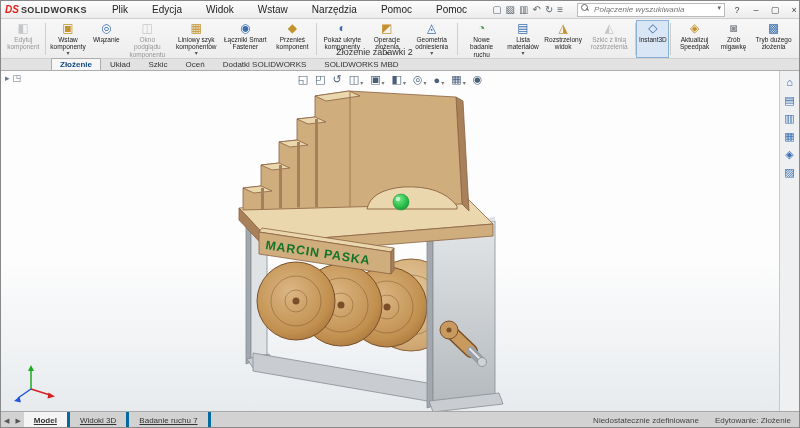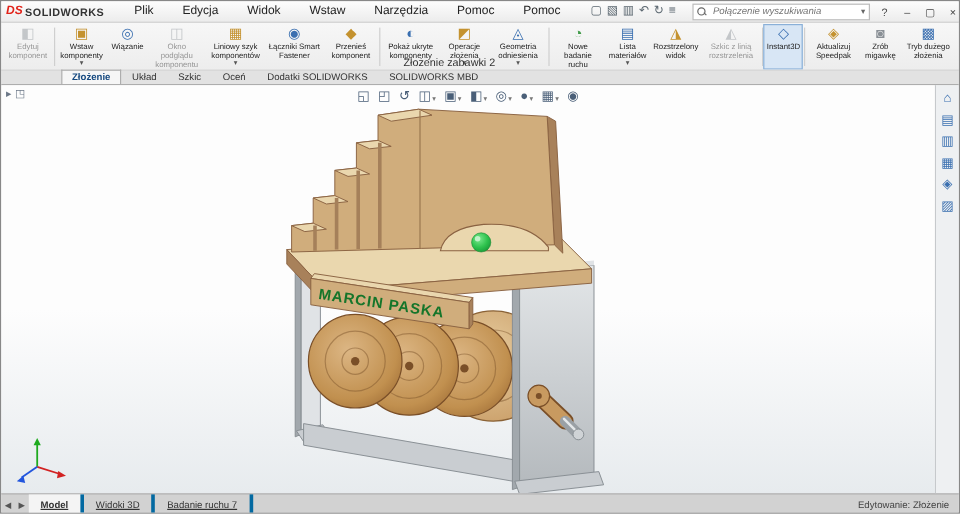--- a/index.html
+++ b/index.html
@@ -11,21 +11,21 @@
   .titlebar{position:relative;height:18px;display:flex;align-items:center;gap:14px;
             padding:0 4px;background:linear-gradient(#fdfdfd,#ececec);border-bottom:1px solid #cfcfcf;}
   .logo{display:flex;align-items:center;gap:2px;margin-right:6px;white-space:nowrap;}
   .logo-mark{color:var(--sw_red);font-weight:bold;font-size:10px;font-style:italic;}
   .logo-text{font-weight:bold;font-size:9px;letter-spacing:.4px;color:#333;}
   .menu-item{font-size:10px;padding:1px 5px;cursor:default;}
   .qa{display:flex;gap:4px;margin-left:6px;}
   .qa .qi{font-size:10px;color:#5b6770;line-height:1;}
   .doc-title{position:absolute;left:42%;top:20px;font-size:9px;color:#333;margin-top:26px;}
   .tb-right{margin-left:auto;display:flex;align-items:center;gap:5px;}
-  .searchbox{display:flex;align-items:center;gap:3px;border:1px solid #bbb;background:#fff;
+  .searchbox{display:flex;align-items:flex-start;gap:3px;border:1px solid #bbb;background:#fff;
              height:14px;padding:0 3px;width:148px;}
   .searchbox input{border:0;outline:0;flex:1;font-size:8px;font-style:italic;color:#666;
                    font-family:inherit;background:transparent;min-width:0;}
   .mag{position:relative;width:8px;height:8px;flex:0 0 auto;}
   .mag::before{content:"";position:absolute;left:0;top:0;width:5px;height:5px;border:1.2px solid #666;border-radius:50%;}
   .mag::after{content:"";position:absolute;left:5px;top:5px;width:3px;height:1.2px;background:#666;transform:rotate(45deg);}
   .chev{font-size:7px;color:#666;}
   .wc{font-size:9px;color:#444;width:14px;text-align:center;line-height:14px;}
   
   .ribbon{height:40px;display:flex;align-items:stretch;background:linear-gradient(#f7f7f7,#ededed);
@@ -370,15 +370,16 @@
     </div>
   </div>
 
   <div class="bottombar">
     <span class="tabnav">◀</span>
     <span class="tabnav">▶</span>
     <div class="btab active">Model</div>
     <div class="btab">Widoki 3D</div>
     <div class="btab">Badanie ruchu 7</div>
     <div class="bspacer"></div>
+    <span class="status">Niedostatecznie zdefiniowane</span>
     <span class="status">Edytowanie: Złożenie</span>
   </div>
 </div>
 
 </body></html>

